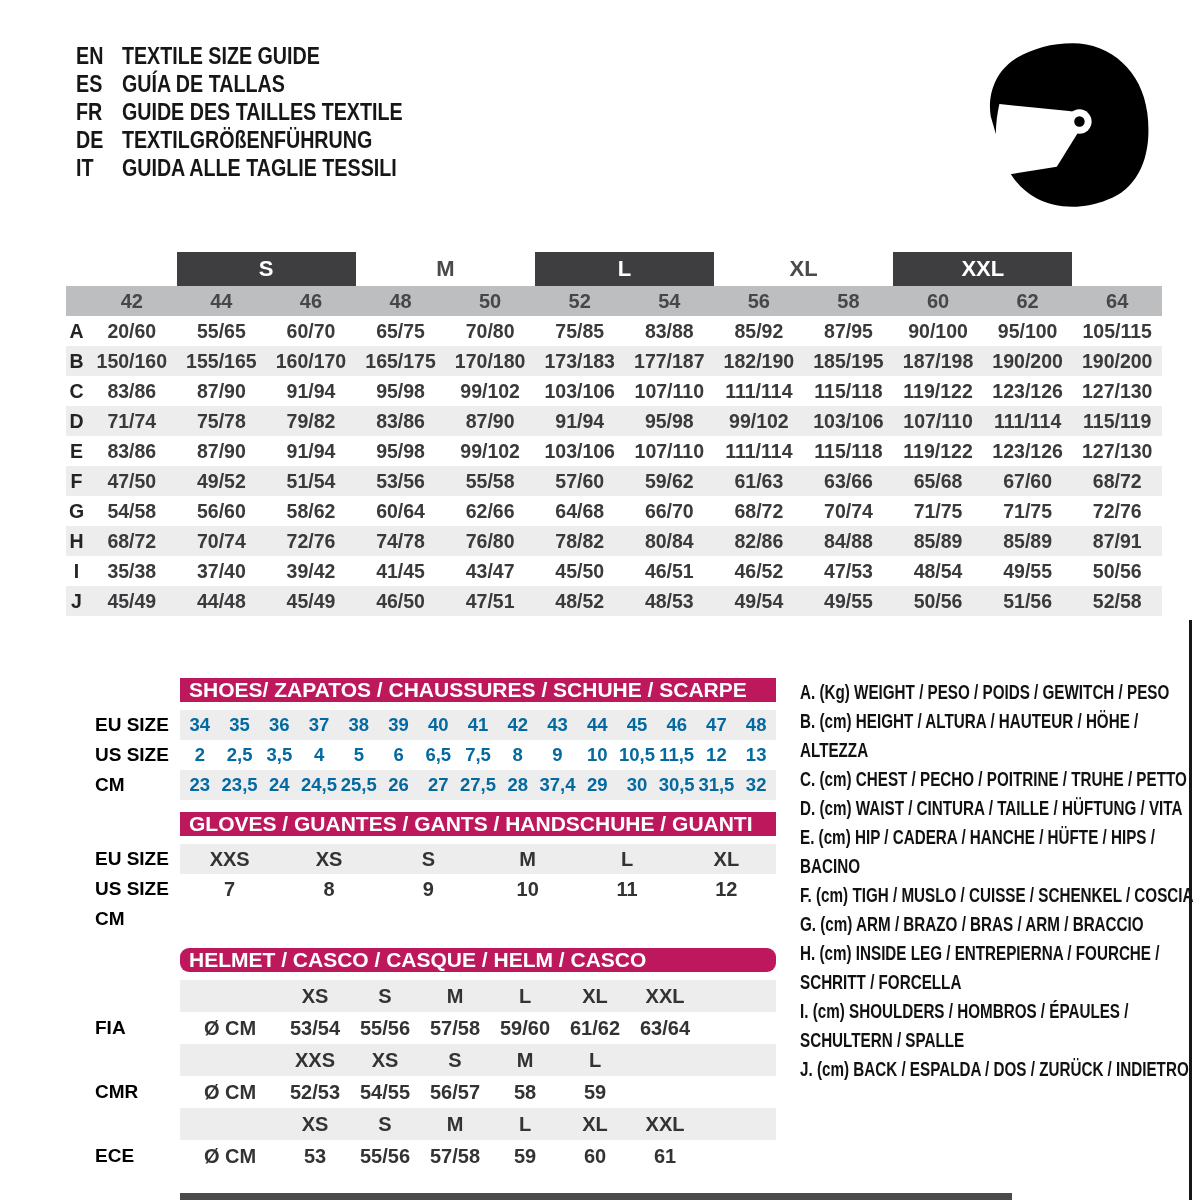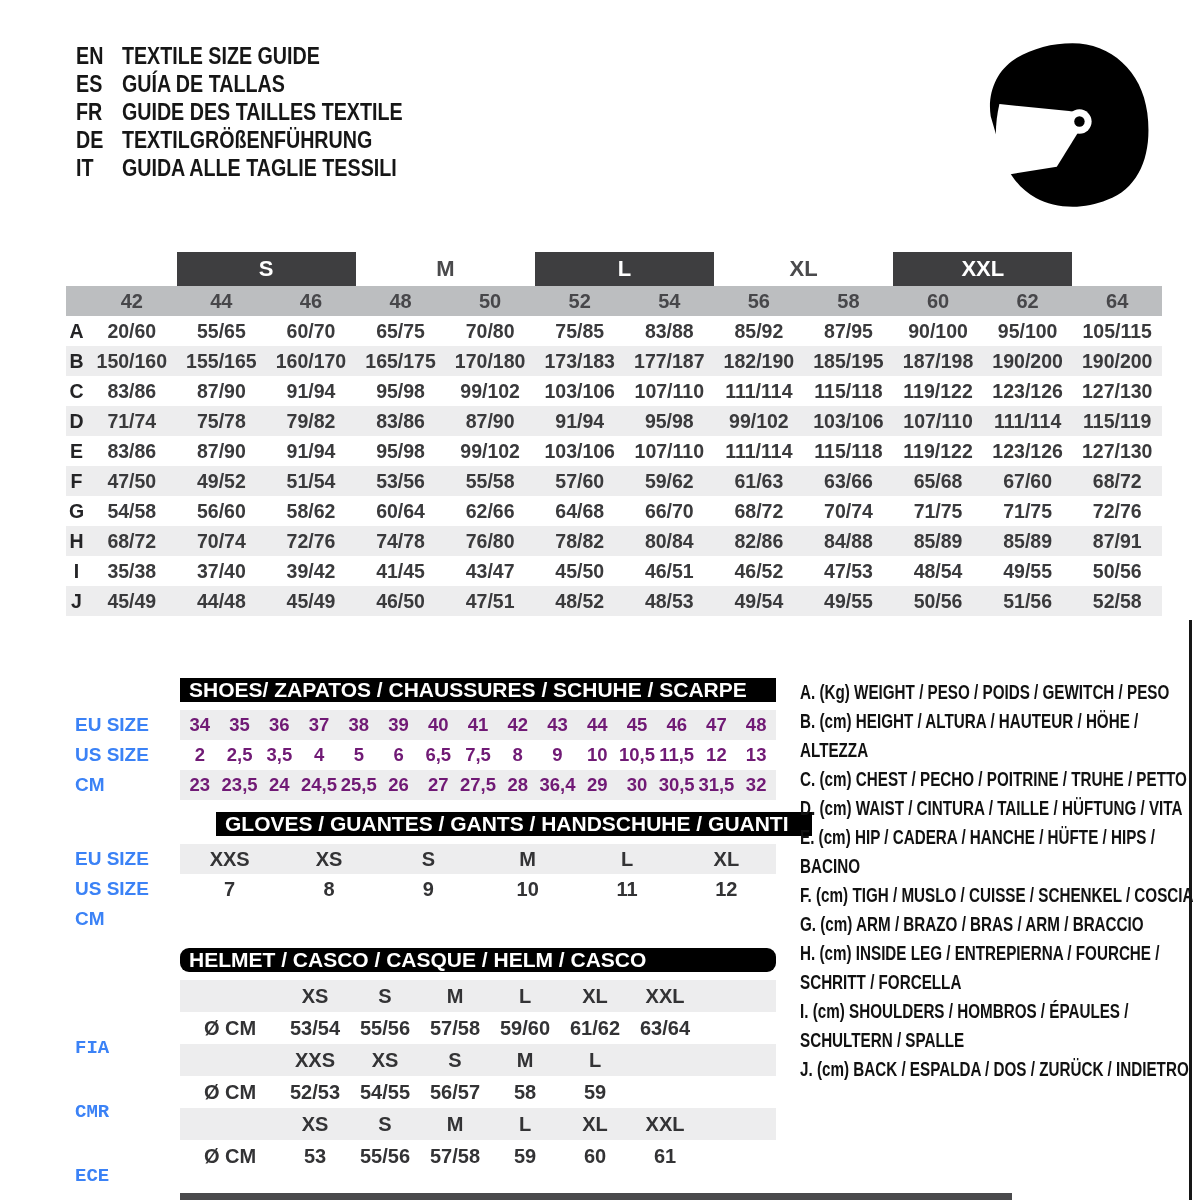--- a/index.html
+++ b/index.html
@@ -21,39 +21,39 @@
   .grp{display:flex;align-items:center;justify-content:center;font-size:22px;color:#4a4a4c;height:34px;}
   .grp.boxed{background:#3e3e40;color:#fff;}
   .mt-band{height:30px;background:#bcbec0;}
   .mt-band div{display:flex;align-items:center;justify-content:center;font-size:20px;color:#47474a;}
   .mt-row{height:30px;}
   .mt-row div{display:flex;align-items:center;justify-content:center;font-size:19.5px;color:#3a3a3c;}
   .mt-row.shaded{background:#ededee;}
   .mt-row .rl{color:#242426;}
 
   
-  .bar{position:absolute;left:180px;width:596px;height:24px;background:#000000;color:#fff;
+  .bar{position:absolute;left:180px;width:596px;height:24px;background:#be185d;color:#fff;
        display:flex;align-items:flex-start;padding-left:9px;box-sizing:border-box;font-size:21px;white-space:nowrap;}
-  #shoesBar{top:678px;} #glovesBar{top:812px;margin-left:36px;} #helmetBar{top:948px;border-radius:9px;}
+  #shoesBar{top:678px;} #glovesBar{top:812px;} #helmetBar{top:948px;border-radius:9px;}
 
   
   .rows{position:absolute;left:180px;width:596px;}
   #shoesRows{top:710px;} #glovesRows{top:844px;} #helmetRows{top:980px;}
   .row15{display:grid;grid-template-columns:repeat(15,1fr);height:30px;}
-  .row15 div{display:flex;align-items:center;justify-content:center;font-size:18.5px;color:#701a75;}
+  .row15 div{display:flex;align-items:center;justify-content:center;font-size:18.5px;color:#0369a1;}
   .row6{display:grid;grid-template-columns:repeat(6,1fr);height:30px;}
   .row6 div{display:flex;align-items:center;justify-content:center;font-size:20px;color:#333335;}
   .helm-row{display:grid;grid-template-columns:100px repeat(6,70px) 1fr;height:32px;}
   .helm-row div{display:flex;align-items:center;justify-content:center;font-size:20px;color:#333335;}
   .shaded{background:#ededee;}
 
   
   .labels{position:absolute;left:75px;width:102px;}
-  #shoesLabels{top:710px;} #glovesLabels{top:844px;} #helmetLabels{top:1000px;height:192px;font-family:Liberation Mono, monospace;}
-  .slabel{height:30px;line-height:30px;font-size:19px;color:#3b82f6;white-space:nowrap;}
+  #shoesLabels{top:710px;} #glovesLabels{top:844px;} #helmetLabels{top:980px;height:192px;}
+  .slabel{height:30px;line-height:30px;font-size:19px;color:#000000;white-space:nowrap;margin-left:20px;}
   #helmetLabels .slabel{position:absolute;height:32px;line-height:32px;}
 
   
   #legend{position:absolute;left:800px;top:678px;width:505px;transform:scaleX(0.78);transform-origin:left top;
           font-size:19.5px;line-height:29px;color:#111;}
 
   
   #vline{position:absolute;left:1189px;top:620px;width:3px;height:580px;background:#161616;}
   #bbar{position:absolute;left:180px;top:1193px;width:832px;height:7px;background:#4a4a4c;}
 </style>
@@ -311,21 +311,21 @@
       <div class="row15 shaded">
         <div>23</div>
         <div>23,5</div>
         <div>24</div>
         <div>24,5</div>
         <div>25,5</div>
         <div>26</div>
         <div>27</div>
         <div>27,5</div>
         <div>28</div>
-        <div>36,4</div>
+        <div>37,4</div>
         <div>29</div>
         <div>30</div>
         <div>30,5</div>
         <div>31,5</div>
         <div>32</div>
       </div>
     </div>
   <div class="labels" id="shoesLabels">
       <div class="slabel">EU SIZE</div>
       <div class="slabel">US SIZE</div>

